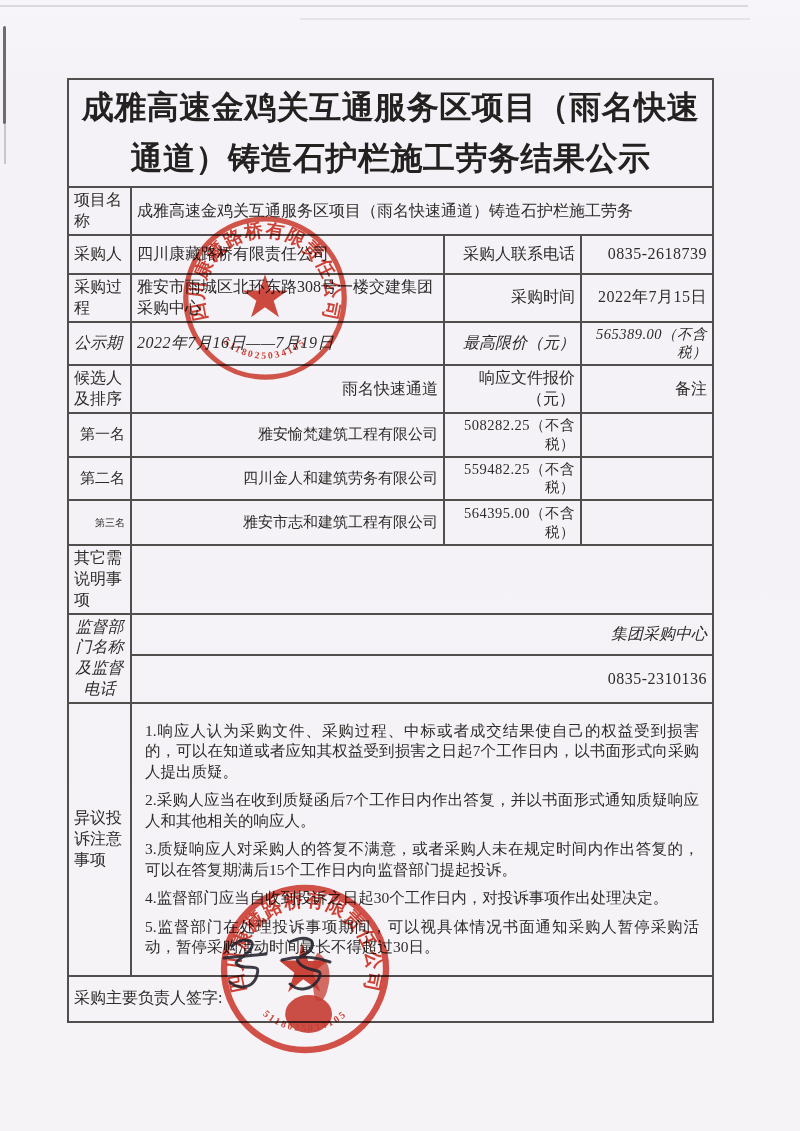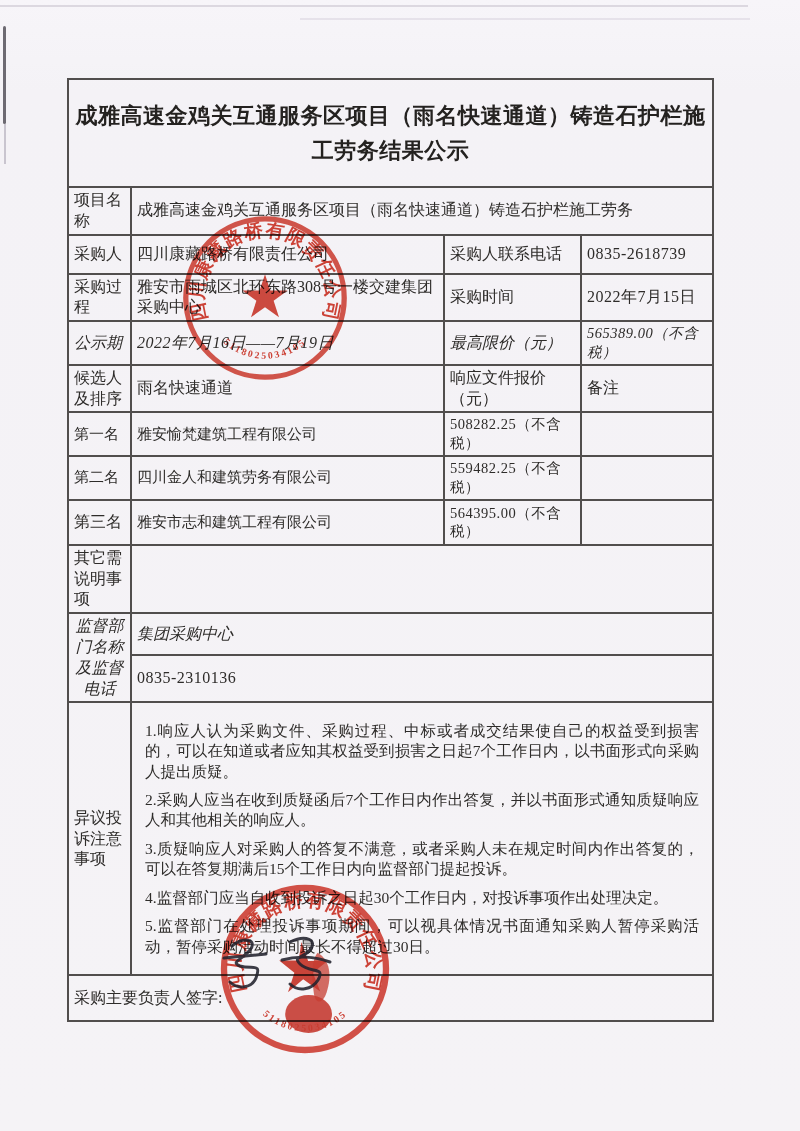--- a/index.html
+++ b/index.html
@@ -29,28 +29,28 @@
     border:2px solid #514e4d;
     font-size:16px;
     line-height:1.3;
     padding:2px 5px;
     vertical-align:middle;
     word-break:break-all;
     color:#2e2c2a;
   }
   td.title-cell{text-align:center;padding:0;}
   .title-inner{
-    width:632px;margin:12px auto;
-    font-size:22px;font-weight:bold;
+    width:632px;margin:0 auto;
+    font-size:32px;font-weight:bold;
     line-height:1.6;letter-spacing:0.5px;
     color:#242220;
   }
   td.lab{padding-left:6px;padding-right:3px;}
   td.lab-c{text-align:center;padding-left:3px;padding-right:3px;}
-  td.c{text-align:left;margin-top:16px;}
+  td.c{text-align:right;margin-top:16px;}
   td.val{padding-left:8px;}
   .num{font-family:"Liberation Serif","DejaVu Serif",serif;letter-spacing:0.5px;}
   tr.h108{height:108px;} tr.h45{height:45px;} tr.h39{height:39px;padding-left:40px;}
   tr.h40{height:40px;} tr.h35{height:35px;font-style:italic;} tr.h46{height:46px;}
   tr.h44{height:28px;} tr.h43{height:43px;} tr.h45b{height:45px;}
   tr.h60{height:60px;} tr.h273{height:273px;}
   .objection-body{padding:4px 10px 4px 4px;}
   .objection-body p{margin:8px;font-size:15.5px;line-height:1.32;text-align:justify;}
   .sig-label{font-size:16.5px;padding-left:8px;}
   
@@ -121,21 +121,21 @@
       <td class="c num" style="font-size:14.5px">508282.25（不含税）</td>
       <td class="c"></td>
     </tr>
     <tr class="h43">
       <td class="c" style="font-size:15px">第二名</td>
       <td class="c" style="font-size:15px">四川金人和建筑劳务有限公司</td>
       <td class="c num" style="font-size:14.5px">559482.25（不含税）</td>
       <td class="c"></td>
     </tr>
     <tr class="h45b">
-      <td class="c" style="font-size:16px">第三名</td>
+      <td class="c" style="font-size:10px">第三名</td>
       <td class="c" style="font-size:15px">雅安市志和建筑工程有限公司</td>
       <td class="c num" style="font-size:14.5px">564395.00（不含税）</td>
       <td class="c"></td>
     </tr>
 
     <tr class="h60">
       <td class="lab">其它需说明事项</td>
       <td colspan="3"></td>
     </tr>
 

